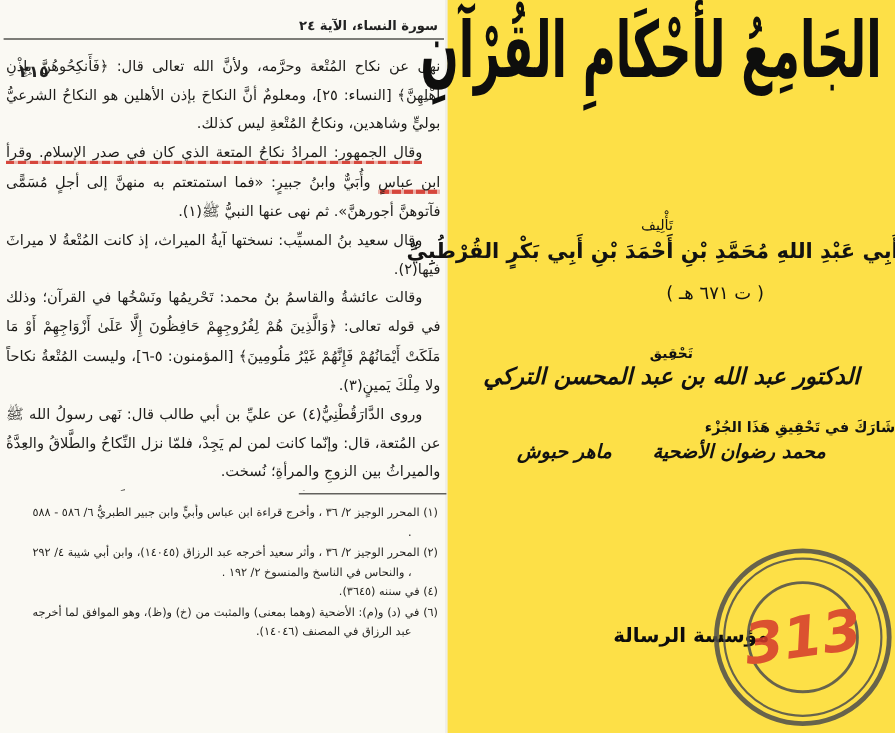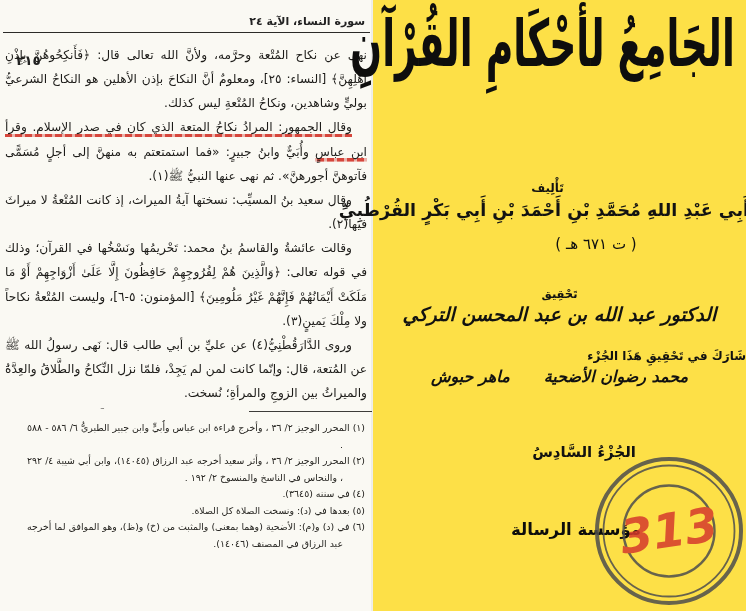--- a/index.html
+++ b/index.html
@@ -62,21 +62,21 @@
   .main-title{
     position:absolute;top:6px;left:0;width:373px;
     font-size:40px;font-weight:bold;white-space:nowrap;
     transform:scale(.94,1.62);transform-origin:center top;
     letter-spacing:-1px;color:#0e0e0d;
   }
   .subtitle{
     position:absolute;top:133px;left:0;width:373px;
     font-size:16.5px;font-weight:bold;white-space:nowrap;color:#131312;
   }
-  .talif{position:absolute;top:181px;left:0;width:349px;font-size:12px;font-weight:bold;}
+  .talif{position:absolute;top:181px;left:0;width:349px;font-size:12px;font-weight:normal;}
   .author{
     position:absolute;top:200px;left:0;width:376px;
     font-size:17.5px;font-weight:bold;white-space:nowrap;color:#131312;
   }
   .death-note{position:absolute;top:235px;left:0;width:446px;font-size:15px;letter-spacing:2px;}
   .tahqiq{position:absolute;top:287px;left:0;width:373px;font-size:11.5px;font-weight:bold;}
   .editor{
     position:absolute;top:303px;left:0;width:373px;
     font-size:19px;font-weight:bold;font-style:italic;white-space:nowrap;
   }
@@ -121,40 +121,38 @@
       <p>وقالت عائشةُ والقاسمُ بنُ محمد: تَحْريمُها ونَسْخُها في القرآن؛ وذلك في قوله تعالى: ﴿وَالَّذِينَ هُمْ لِفُرُوجِهِمْ حَافِظُونَ إِلَّا عَلَىٰ أَزْوَاجِهِمْ أَوْ مَا مَلَكَتْ أَيْمَانُهُمْ فَإِنَّهُمْ غَيْرُ مَلُومِينَ﴾ [المؤمنون: ٥-٦]، وليست المُتْعةُ نكاحاً ولا مِلْكَ يَمينٍ(٣).</p>
       <p>وروى الدَّارَقُطْنِيُّ(٤) عن عليِّ بن أبي طالب قال: نَهى رسولُ الله ﷺ عن المُتعة، قال: وإنّما كانت لمن لم يَجِدْ، فلمّا نزل النِّكاحُ والطَّلاقُ والعِدَّةُ والميراثُ بين الزوجِ والمرأةِ؛ نُسخت.</p>
       <p>ورُوي عن عليٍّ ﵁ أنه قال: نَسَخَ صومُ رمضانَ كلَّ صومٍ(٥)، ونَسَخت الزكاةُ كلَّ صدقةٍ، ونسخَ الطَّلاقُ والعِدَّةُ والميراثُ المُتعةَ، ونَسَخت الضحيَّةُ(٦) كلَّ ذَبْحٍ.</p>
     </div>
 
     <div class="fn-rule"></div>
     <div class="footnotes">
         <div class="fn">(١) المحرر الوجيز ٢/ ٣٦ ، وأخرج قراءة ابن عباس وأُبيٍّ وابن جبير الطبريُّ ٦/ ٥٨٦ - ٥٨٨ .</div>
         <div class="fn">(٢) المحرر الوجيز ٢/ ٣٦ ، وأثر سعيد أخرجه عبد الرزاق (١٤٠٤٥)، وابن أبي شيبة ٤/ ٢٩٢ ، والنحاس في الناسخ والمنسوخ ٢/ ١٩٢ .</div>
         <div class="fn">(٤) في سننه (٣٦٤٥).</div>
-        <div class="fn">(٥) بعدها في (د): ونسخت الصلاة كل الصلاة.</div>
         <div class="fn">(٦) في (د) و(م): الأضحية (وهما بمعنى) والمثبت من (خ) و(ظ)، وهو الموافق لما أخرجه عبد الرزاق في المصنف (١٤٠٤٦).</div>
       </div>
   </div>
 
   <div class="gutter"></div>
 
   <div class="right-page">
     <div class="main-title">الجَامِعُ لأَحْكَامِ القُرْآنِ</div>
     <div class="talif">تَأْلِيف</div>
     <div class="author">أَبِي عَبْدِ اللهِ مُحَمَّدِ بْنِ أَحْمَدَ بْنِ أَبِي بَكْرٍ القُرْطُبِيِّ</div>
     <div class="death-note">( ت ٦٧١ هـ )</div>
     <div class="tahqiq">تَحْقِيق</div>
     <div class="editor">الدكتور عبد الله بن عبد المحسن التركي</div>
     <div class="share-label">شَارَكَ في تَحْقِيقِ هَذَا الجُزْء</div>
     <div class="co-editors">
         <span>محمد رضوان الأضحية</span>
         <span>ماهر حبوش</span>
       </div>
-    <div class="volume">الجُزْءُ السَّادِسُ</div>
     <div class="publisher">مؤسسة الرسالة</div>
   </div>
 
   <svg class="stamp" viewBox="0 0 152 152" width="152" height="152" aria-hidden="true">
     <circle cx="76" cy="76" r="72" fill="none" stroke="currentColor" stroke-width="4"></circle>
     <circle cx="76" cy="76" r="65.5" fill="none" stroke="currentColor" stroke-width="1.8"></circle>
     <circle cx="76" cy="76" r="45.5" fill="none" stroke="currentColor" stroke-width="2.4"></circle>
     <defs>
       <path id="ringPath" d="M 76 20.5 A 55.5 55.5 0 1 1 75.99 20.5" fill="none"></path>
     </defs>

